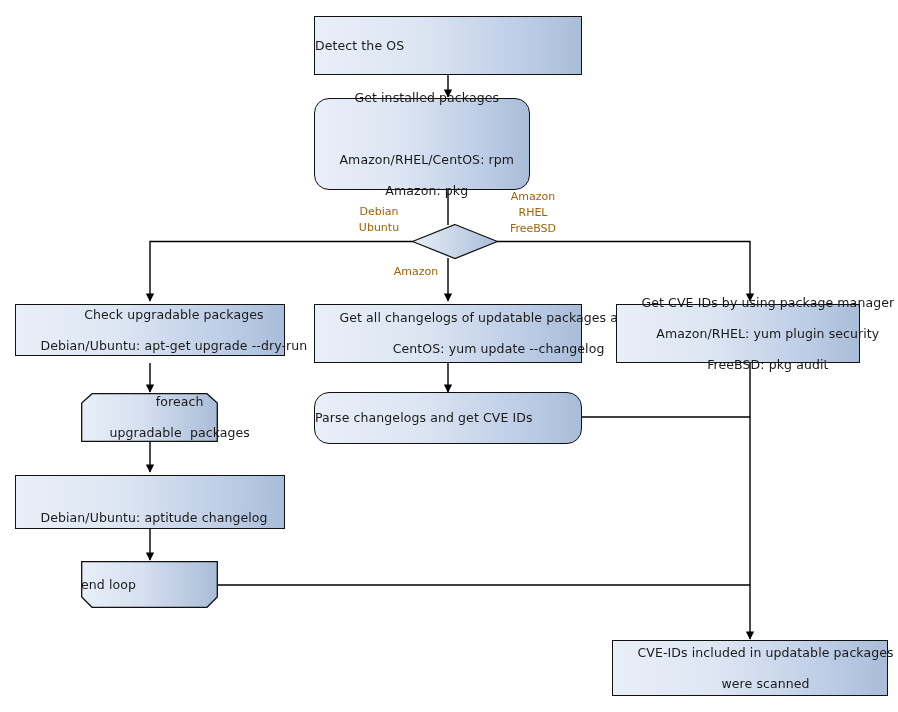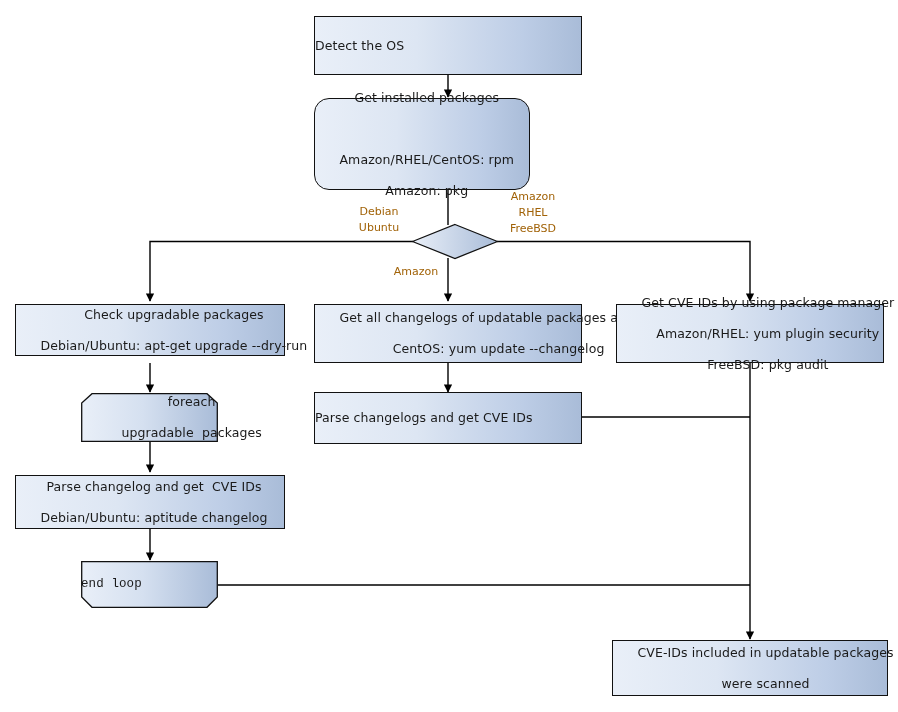--- a/index.html
+++ b/index.html
@@ -41,21 +41,21 @@
     white-space: pre;
     z-index: 3;
   }
   .node .txt { display: block; }
   .node.overflow { overflow: visible; }
 
   
   .loop-start {
     border: none;
     background: none;
-    padding: 16px;
+    padding: 4px;
   }
   .loop-start .shape, .loop-end .shape {
     position: absolute;
     left: 0; top: 0;
     width: 100%; height: 100%;
   }
   .loop-end {
     border: none;
     background: none;
     padding: 0;
@@ -161,21 +161,21 @@
     </span>
   </div>
 
   <div class="node overflow" style="left:314px; top:304px; width:268px; height:59px;">
     <span class="txt">
       <span>Get all changelogs of updatable packages at once</span><br>
       <span>CentOS: yum update --changelog</span>
     </span>
   </div>
 
-  <div class="node" style="left:616px; top:304px; width:268px; height:59px;">
+  <div class="node" style="left:616px; top:304px; width:244px; height:59px;">
     <span class="txt">
       <span>Get CVE IDs by using package manager</span><br>
       <span>Amazon/RHEL: yum plugin security</span><br>
       <span>FreeBSD: pkg audit</span>
     </span>
   </div>
 
   <div class="node loop-start" style="left:81px; top:393px; width:137px; height:49px;">
     <svg class="shape" viewBox="0 0 137 49" preserveAspectRatio="none" xmlns="http://www.w3.org/2000/svg">
       <defs>
@@ -188,30 +188,30 @@
       <polygon points="11,0.7 126,0.7 136.3,10 136.3,48.3 0.7,48.3 0.7,10" fill="url(#lgrad1)" stroke="#111111" stroke-width="1.3"></polygon>
     </svg>
     <span class="loop-label">
       <span>foreach</span><br>
       <span>upgradable  packages</span>
     </span>
   </div>
 
   <div class="node" style="left:15px; top:475px; width:270px; height:54px;">
     <span class="txt">
-      <span>Parse changelog and get  CVE IDs</span><br>
+      <br>
       <span>Debian/Ubuntu: aptitude changelog</span>
     </span>
   </div>
 
-  <div class="node" style="left:314px; top:392px; width:268px; height:52px;">
+  <div class="node" style="left:314px; top:392px; width:268px; height:52px;border-radius:15px;">
     <span class="txt">Parse changelogs and get CVE IDs</span>
   </div>
 
-  <div class="node loop-end" style="left:81px; top:561px; width:137px; height:47px;font-family:Liberation Mono, monospace;">
+  <div class="node loop-end" style="left:81px; top:561px; width:137px; height:47px;">
     <svg class="shape" viewBox="0 0 137 47" preserveAspectRatio="none" xmlns="http://www.w3.org/2000/svg">
       <defs>
         <linearGradient id="lgrad2" x1="0" y1="0" x2="1" y2="0">
           <stop offset="0%" stop-color="#e9eff8"></stop>
           <stop offset="45%" stop-color="#d5e0f0"></stop>
           <stop offset="100%" stop-color="#a9bcd8"></stop>
         </linearGradient>
       </defs>
       <polygon points="0.7,0.7 136.3,0.7 136.3,36 126,46.3 11,46.3 0.7,36" fill="url(#lgrad2)" stroke="#111111" stroke-width="1.3"></polygon>
     </svg>

